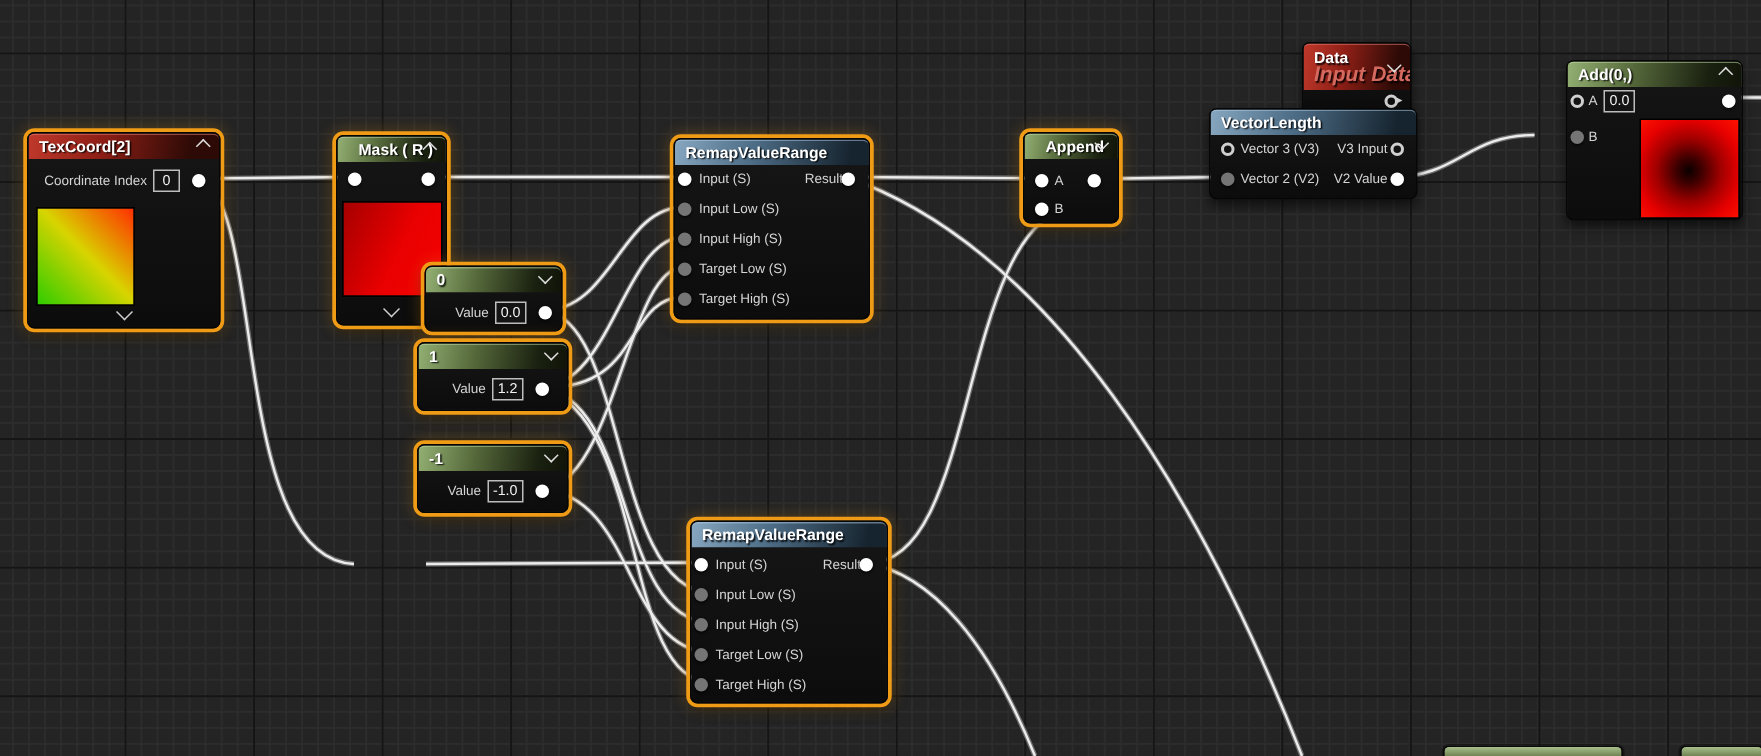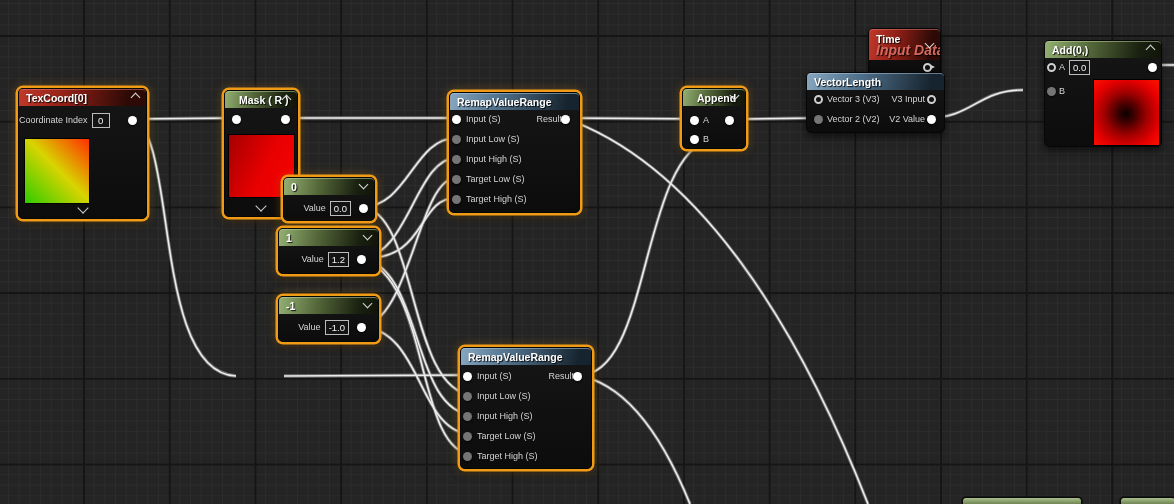--- a/index.html
+++ b/index.html
@@ -129,24 +129,24 @@
         <use href="#w15"></use>
       <use href="#w16"></use>
         <use href="#w17"></use>
         <use href="#w18"></use>
         <use href="#w19"></use>
     </g>
   </svg>
 
   <div class="node sel" style="left:18px;top:88px;width:127px;height:129px">
     <div class="hd hr">
-      <span>TexCoord[0]</span>
+      <span>TexCoord[2]</span>
       <span class="cv u"></span>
     </div>
-    <div class="row" style="top:24px;justify-content:space-between;padding-right:42px">
+    <div class="row" style="top:24px;justify-content:flex-end;padding-right:26px">
       <span class="lbl">Coordinate Index</span>
       <span class="vbox" style="margin-left:4px">0</span>
       <span class="pin pw" style="right:9px"></span>
     </div>
     <div class="prev" style="left:5px;top:49px;width:64px;height:64px;background:linear-gradient(to top right,#2ecc00,#d8d400 52%,#ff2e00)"></div>
     <div class="bchev" style="bottom:6px"></div>
   </div>
 
   <div class="node sel" style="left:224px;top:90px;width:72px;height:125px">
     <div class="hd hg ctr">
@@ -265,21 +265,21 @@
       <span class="pin pw" style="right:11px"></span>
     </div>
     <div class="row" style="top:43px">
       <span class="pin pw" style="left:7px"></span>
       <span class="lbl" style="margin-left:20px">B</span>
     </div>
   </div>
 
   <div class="node" style="left:868px;top:28px;width:71px;height:46px">
     <div class="hd hr" style="height:27px;line-height:12px;padding-top:3px;border-radius:4px 4px 0 0">
-      <span>Time</span><br>
+      <span>Data</span><br>
       <span class="sub">Input Data</span>
       <span class="cv d" style="top:10px"></span>
     </div>
     <div class="row" style="top:31px">
       <span class="pin ph tick" style="right:8px"></span>
     </div>
   </div>
 
   <div class="node" style="left:806px;top:72px;width:137px;height:59px">
     <div class="hd hb">

